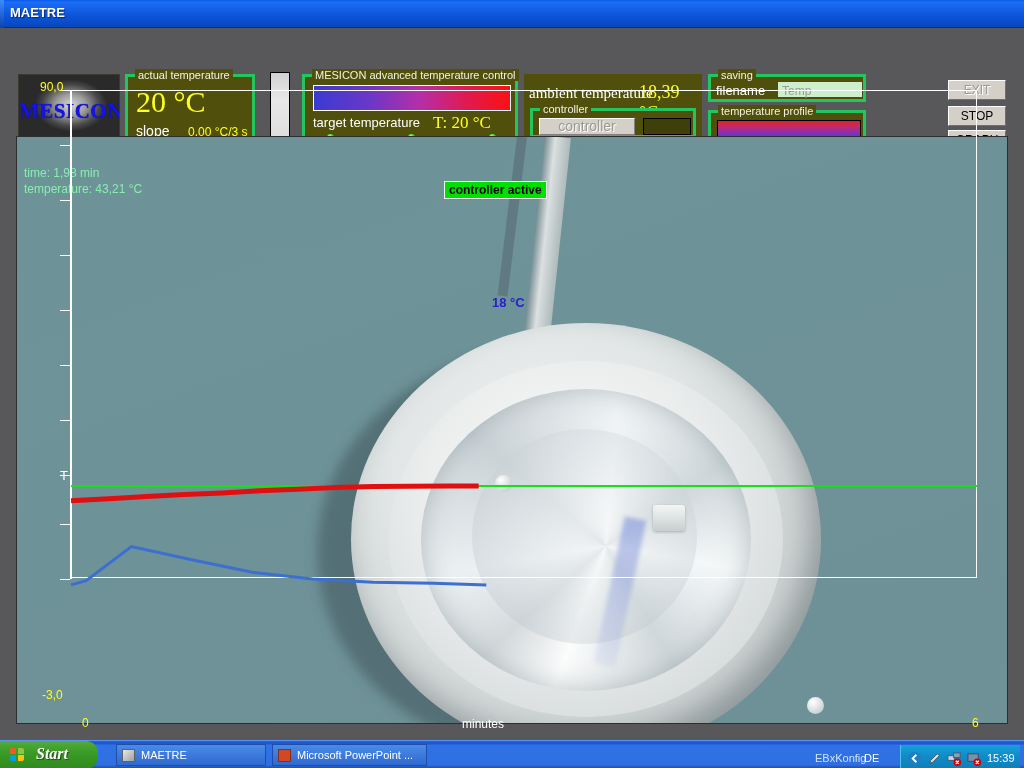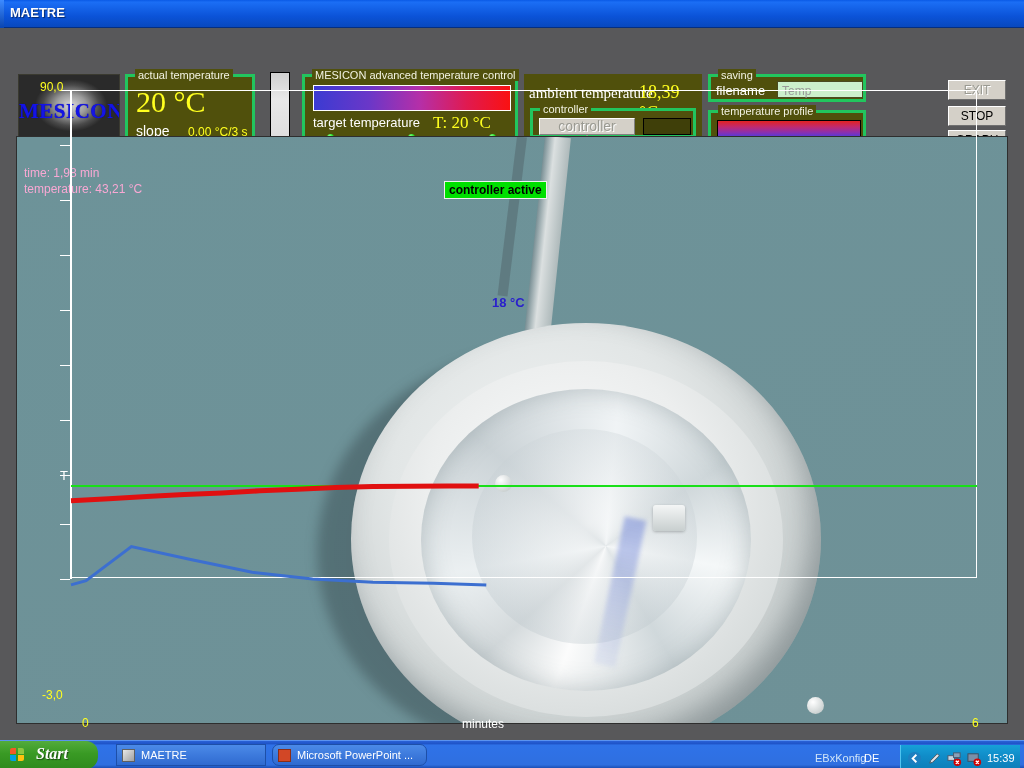--- a/index.html
+++ b/index.html
@@ -252,21 +252,21 @@
     position: absolute; font-size: 12px; color: #ffff1f; font-family: "Liberation Sans", sans-serif;
   }
   .ylab-top { left: 40px; top: 52px; }
   .ylab-bot { left: 42px; top: 660px; }
   .ylab-T { position: absolute; left: 60px; top: 440px; font-size: 13px; color: #ffffff; }
   .xlab-0  { position: absolute; left: 82px; top: 688px; font-size: 12px; color: #ffff1f; }
   .xlab-6  { position: absolute; left: 972px; top: 688px; font-size: 12px; color: #ffff1f; }
   .xlab-mid{ position: absolute; left: 462px; top: 689px; font-size: 12px; color: #ffffff; }
 
   .readout {
-    position: absolute; left: 24px; font-size: 12px; color: #f9a8d4;
+    position: absolute; left: 24px; font-size: 12px; color: #86efac;
   }
   #ro-time { top: 138px; }
   #ro-temp { top: 154px; }
 
   .badge {
     position: absolute; left: 444px; top: 153px;
     background: #00e000; color: #000000; font-size: 12px; font-weight: bold;
     padding: 1px 4px; border: 1px solid #f0f0f0;
   }
   .annot {
@@ -442,21 +442,21 @@
         <div class="fq" style="left:8px;top:7px;background:#ffc20e; border-radius:0 0 2px 0;"></div>
       </div>
       <div class="start-txt">Start</div>
     </div>
 
     <div class="taskitem" style="left:116px; width:150px;">
       <div class="ti-icon" style="background:linear-gradient(135deg,#e8e8e8,#a0a0a0); border:1px solid #606060;"></div>
       <div class="ti-label">MAETRE</div>
     </div>
 
-    <div class="taskitem" style="left:272px; width:155px;border-radius:7px;">
+    <div class="taskitem" style="left:272px; width:155px;">
       <div class="ti-icon" style="background:#d24726; border:1px solid #8a2d17;"></div>
       <div class="ti-label">Microsoft PowerPoint ...</div>
     </div>
 
     <div class="tray">
       <div class="tray-lbl" style="left:-86px;">EBxKonfig</div>
       <div class="tray-lbl" style="left:-37px; color:#ffffff;">DE</div>
       <svg class="tray-ico" style="left:6px;" viewBox="0 0 16 16">
         <circle cx="8" cy="8" r="7" fill="#1d7fc0"></circle>
           <path d="M10 4 L6 8 L10 12" stroke="#fff" stroke-width="2" fill="none"></path>

